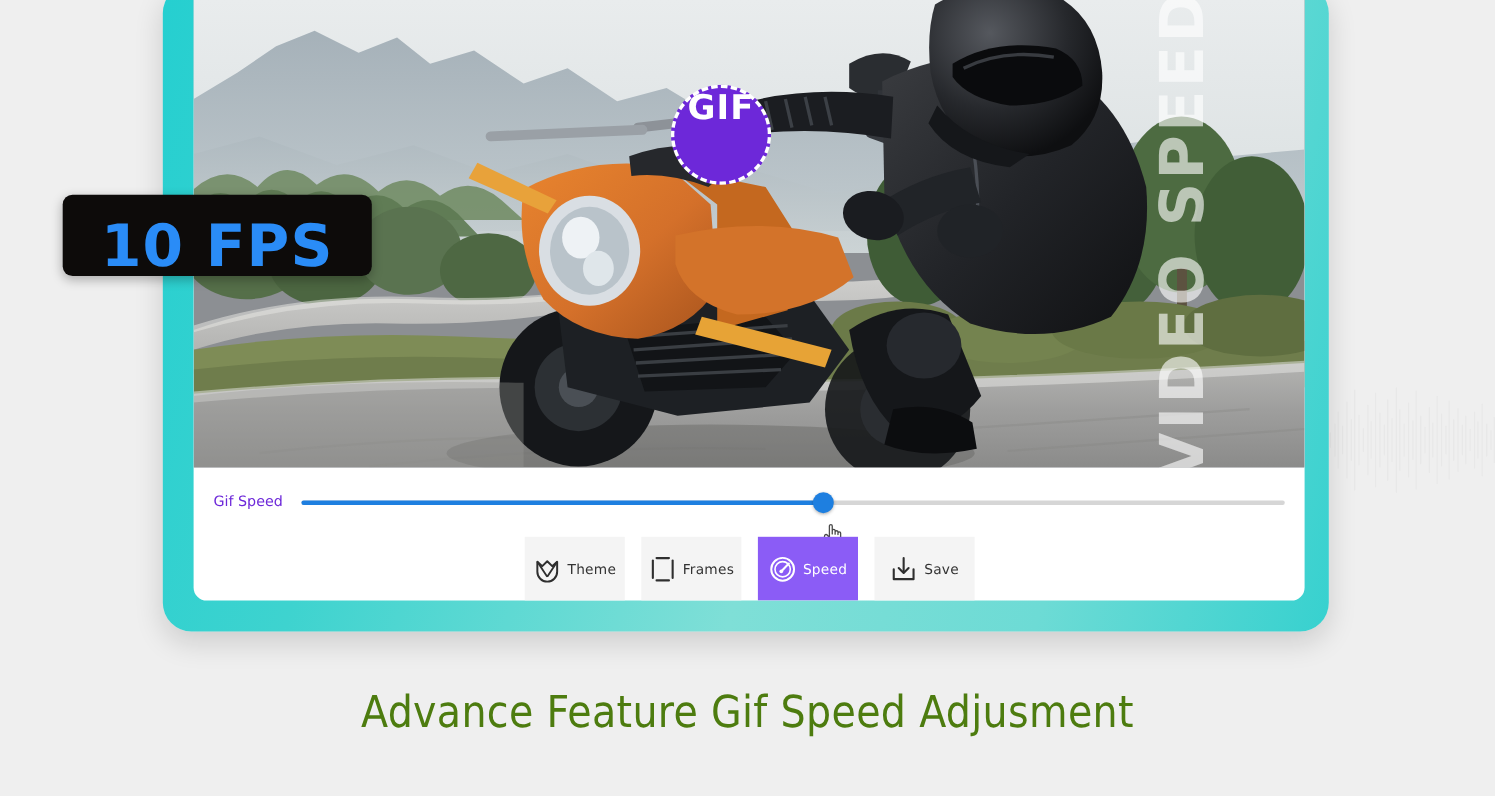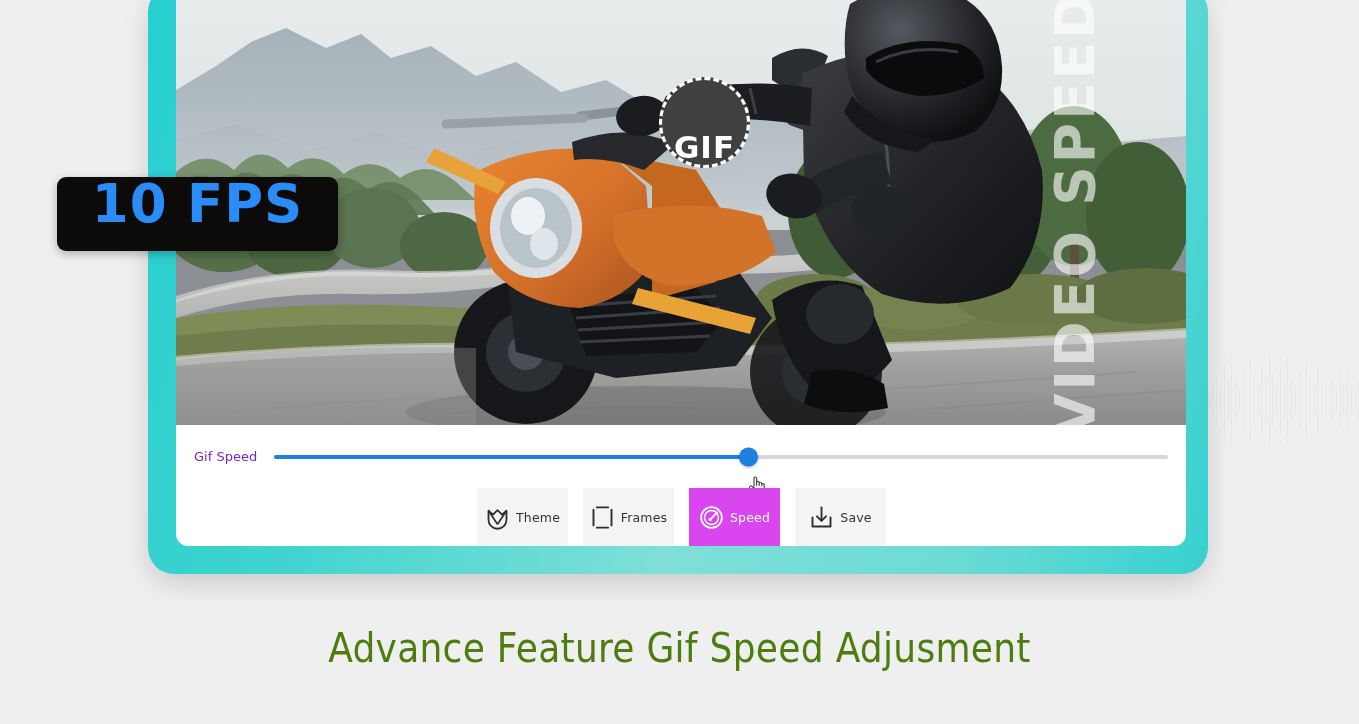--- a/index.html
+++ b/index.html
@@ -49,37 +49,37 @@
     transform:translateY(-50%) rotate(-90deg);
     transform-origin:center;
     font-size:55px; font-weight:700; letter-spacing:3px;
     color:rgba(255,255,255,.62);
     white-space:nowrap; pointer-events:none;
     font-family:"DejaVu Sans", sans-serif;
   }
 
   
   .gif-badge {
-    position:absolute; left:483px; top:77px;
+    position:absolute; left:434px; top:77px;
     width:91px; height:91px; border-radius:50%;
-    background:#404040;
+    background:#6d28d9;
     border:3px dashed #ffffff;
-    display:flex; align-items:flex-end; justify-content:center;
+    display:flex; align-items:flex-start; justify-content:center;
   }
   .gif-badge span {
     color:#fff; font-size:31px; font-weight:700; letter-spacing:1px;
     font-family:"DejaVu Sans", sans-serif;
   }
 
   
   .fps-badge {
     position:absolute; left:57px; top:177px;
     width:281px; height:74px; border-radius:9px;
     background:#0d0b0a;
-    display:flex; align-items:flex-start; justify-content:center;
+    display:flex; align-items:flex-end; justify-content:center;
     box-shadow:0 3px 10px rgba(0,0,0,.28);
     z-index:40;
   }
   .fps-badge span {
     color:#2a8cf7; font-size:53px; font-weight:800; letter-spacing:1px;
     font-family:"DejaVu Sans", sans-serif; line-height:1;
   }
 
   
   .slider-row {
@@ -109,21 +109,21 @@
   
   .toolbar {
     position:absolute; left:0; top:488px; width:1010px; height:58px;
     display:flex; justify-content:center; align-items:flex-start; gap:15px;
   }
   .tool-btn {
     width:91px; height:58px; background:#f4f4f4;
     display:flex; flex-direction:row; align-items:center; justify-content:center;
     gap:5px; cursor:pointer;
   }
-  .tool-btn.active { background:#d946ef; }
+  .tool-btn.active { background:#8b5cf6; }
   .tool-btn .ico { width:27px; height:27px; display:block; }
   .tool-btn .lbl {
     font-size:12.5px; color:#333; font-family:"DejaVu Sans", sans-serif;
     letter-spacing:.2px;
   }
   .tool-btn.active .lbl { color:#fff; }
 
   
   .caption {
     position:absolute; left:0; top:625px; width:1359px;

